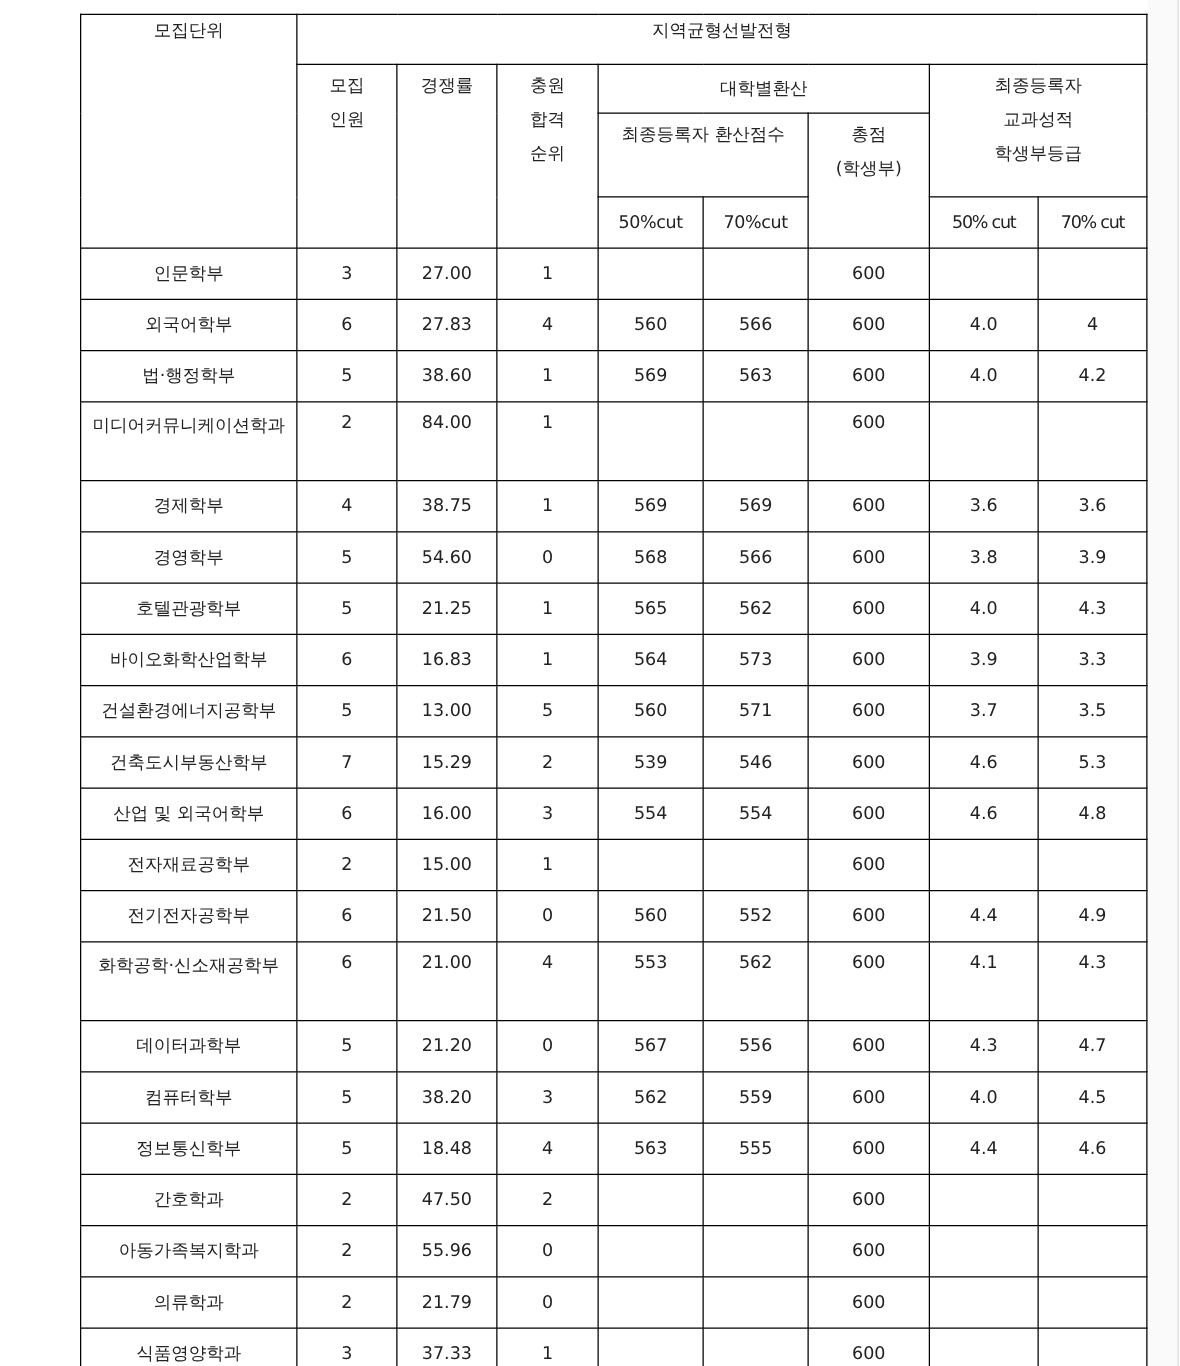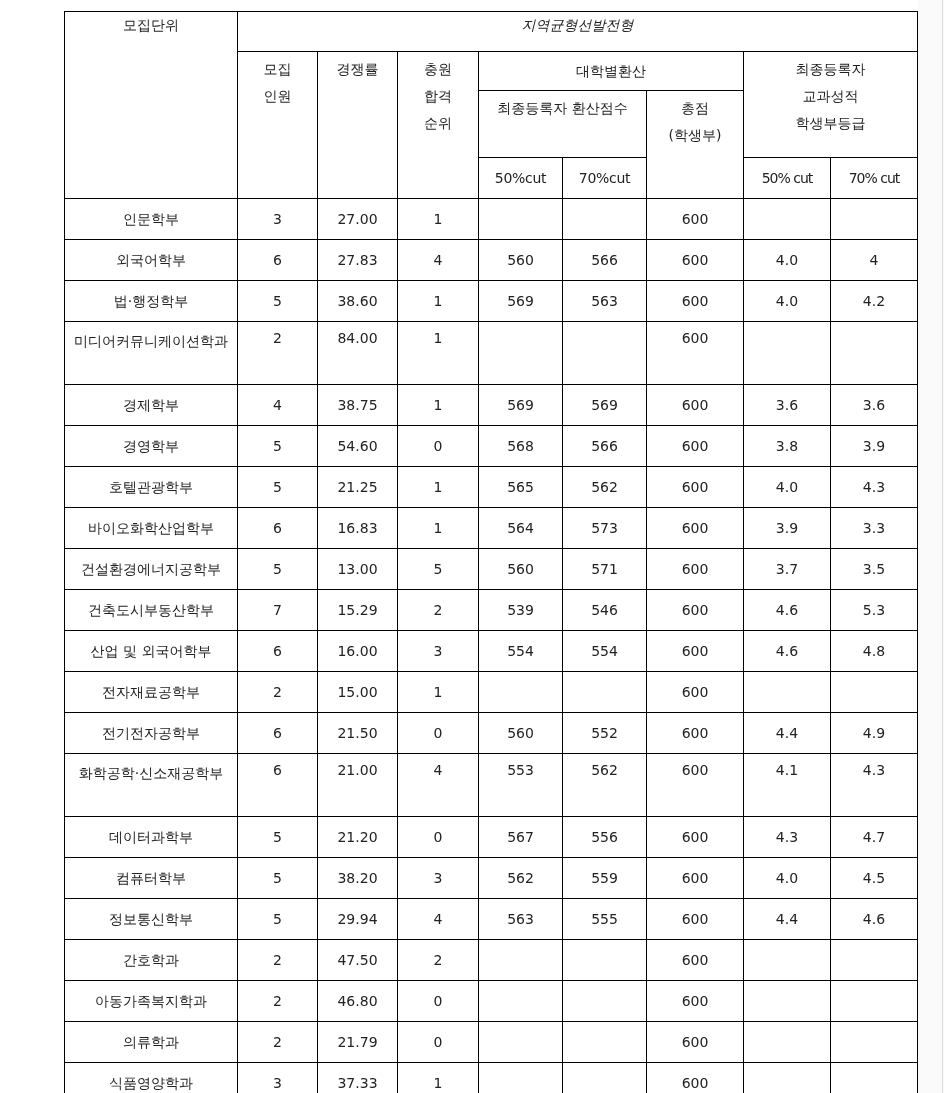--- a/index.html
+++ b/index.html
@@ -13,21 +13,21 @@
     }
     table.adm td, table.adm th {
       border: 1.5px solid #000;
       text-align: center;
       padding: 0;
       font-weight: normal;
       font-size: 14px;
       color: #222;
     }
     th { vertical-align: top; line-height: 27px; margin-left: 14px; }
-    th.title { color: #e8262a; height: 39px; vertical-align: top; padding-top: 4px; font-size: 14px; font-style: italic; }
+    th.title { color: #e8262a; height: 39px; vertical-align: top; padding-top: 4px; font-size: 14px; }
     th.unit-head { padding-top: 4px; }
     th.small-head { font-size: 13px; vertical-align: middle; letter-spacing: -0.3px; }
     td.name { font-size: 14.5px; font-weight: bold; line-height: 27px; padding: 0 4px; }
     td.b { font-weight: bold; font-size: 14px; }
     td.big { font-weight: bold; font-size: 16px; }
     td.n { font-size: 14px; color: #222; }
     tr.body-row { height: 41px; }
     tr.tall-row { height: 63px; margin-left: 12px; }
     tr.tall-row td { vertical-align: top; padding-top: 8px; }
     tr.tall-row td.name { padding-top: 6px; }
@@ -260,21 +260,21 @@
         <td class="big">3</td>
         <td class="n">562</td>
         <td class="n">559</td>
         <td class="n">600</td>
         <td class="big">4.0</td>
         <td class="n">4.5</td>
       </tr>
       <tr class="body-row">
         <td class="name">정보통신학부</td>
         <td class="b">5</td>
-        <td class="b">29.94</td>
+        <td class="b">18.48</td>
         <td class="big">4</td>
         <td class="n">563</td>
         <td class="n">555</td>
         <td class="n">600</td>
         <td class="big">4.4</td>
         <td class="n">4.6</td>
       </tr>
       <tr class="body-row">
         <td class="name">간호학과</td>
         <td class="b">2</td>
@@ -282,21 +282,21 @@
         <td class="big">2</td>
         <td class="n"></td>
         <td class="n"></td>
         <td class="n">600</td>
         <td class="big"></td>
         <td class="n"></td>
       </tr>
       <tr class="body-row">
         <td class="name">아동가족복지학과</td>
         <td class="b">2</td>
-        <td class="b">46.80</td>
+        <td class="b">55.96</td>
         <td class="big">0</td>
         <td class="n"></td>
         <td class="n"></td>
         <td class="n">600</td>
         <td class="big"></td>
         <td class="n"></td>
       </tr>
       <tr class="body-row">
         <td class="name">의류학과</td>
         <td class="b">2</td>

